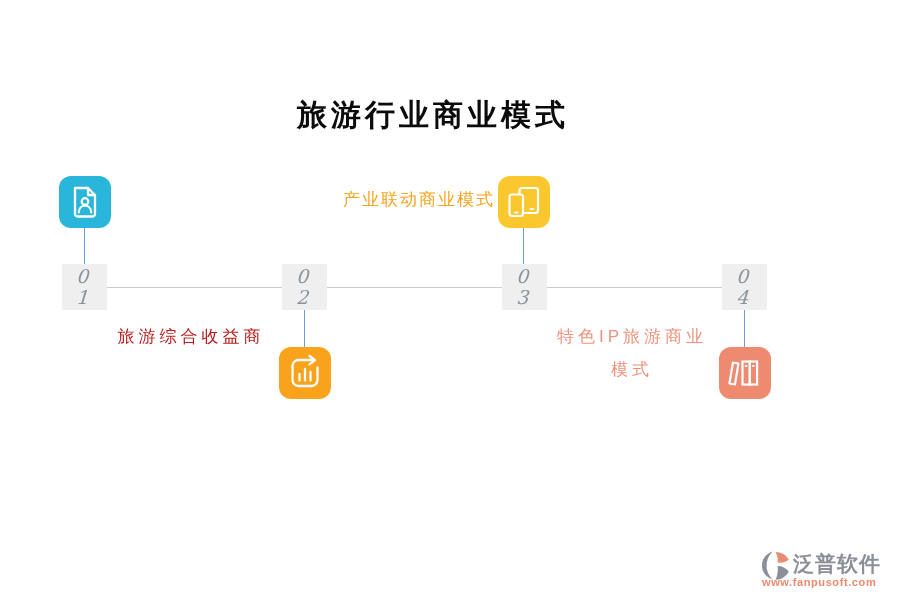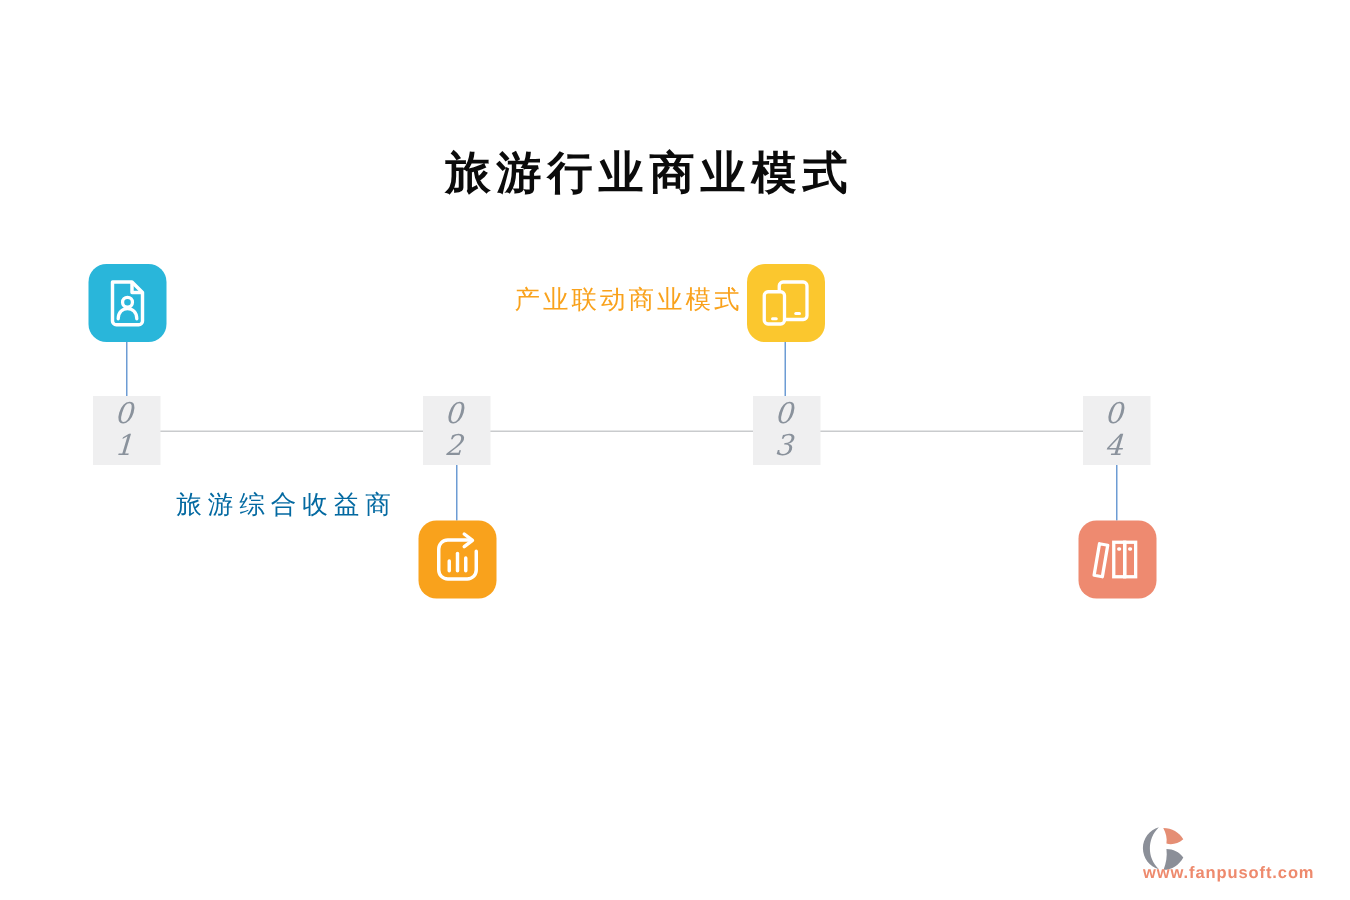--- a/index.html
+++ b/index.html
@@ -168,29 +168,34 @@
   </div>
   <div class="badge" style="left:502px">
     <span>0</span>
     <span>3</span>
   </div>
   <div class="badge" style="left:722px">
     <span>0</span>
     <span>4</span>
   </div>
 
-  <div class="label label-revenue" style="color: #0369a1;">
+  <div class="label label-revenue" style="color: #b91c1c;">
     <div>旅游综合收益商</div>
   </div>
   <div class="label label-industry" style="color: rgb(249, 162, 28);">
     <div>产业联动商业模式</div>
+  </div>
+  <div class="label label-ip" style="color: rgb(240, 145, 124);">
+    <div>特色IP旅游商业</div>
+    <div>模式</div>
   </div>
 
   <div class="watermark">
     <svg class="wm-logo" viewBox="0 0 32 32">
       <path d="M13 1.5 C6.5 3.5 2 9 2 16 C2 22.8 6.5 28.5 13 30.5 C8.5 26 6.8 21 6.8 16 C6.8 11 8.5 6 13 1.5 Z" fill="#8b8f98"></path>
       <path d="M16 2 C22 2 27 5 29.8 9.8 C26.2 12.8 22.2 13.8 18.2 12.8 C18.8 9 17.8 5.2 16 2 Z" fill="#e58e74"></path>
       <path d="M18.2 16.5 C23 16.5 26.8 18.5 29.8 22.3 C27 27.5 22 30.8 16.2 30.8 C18 26.3 18.8 21.5 18.2 16.5 Z" fill="#8b8f98"></path>
     </svg>
+    <div class="wm-brand">泛普软件</div>
     <div class="wm-url">www.fanpusoft.com</div>
   </div>
 
 </div>
 
 </body></html>

